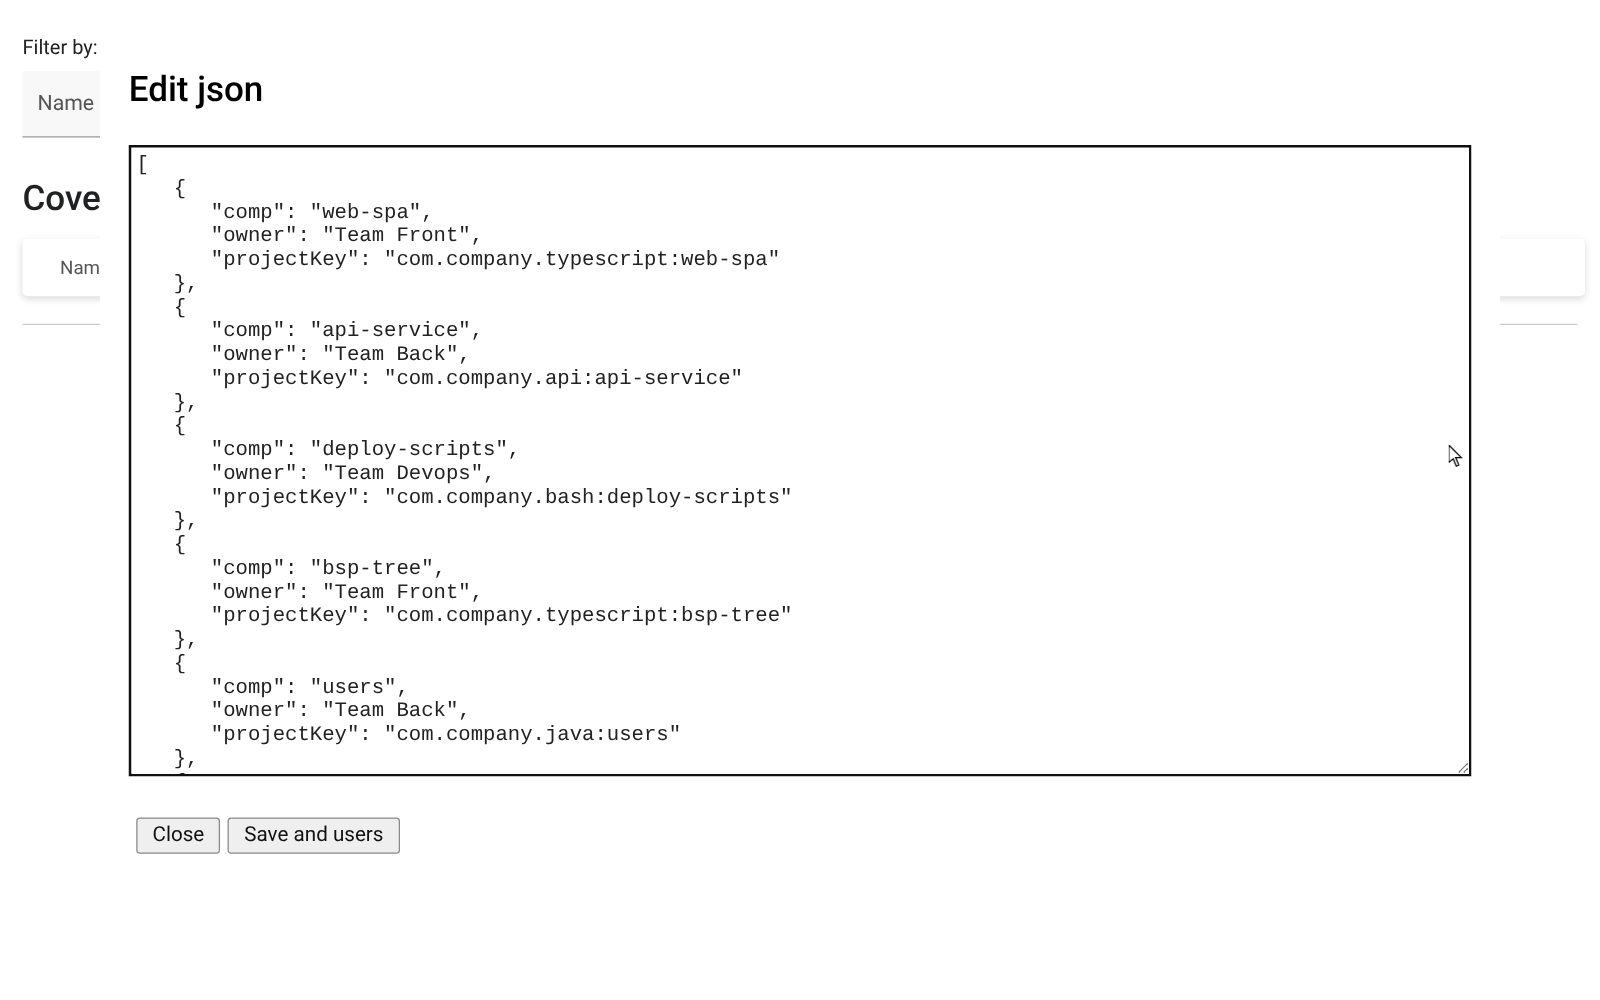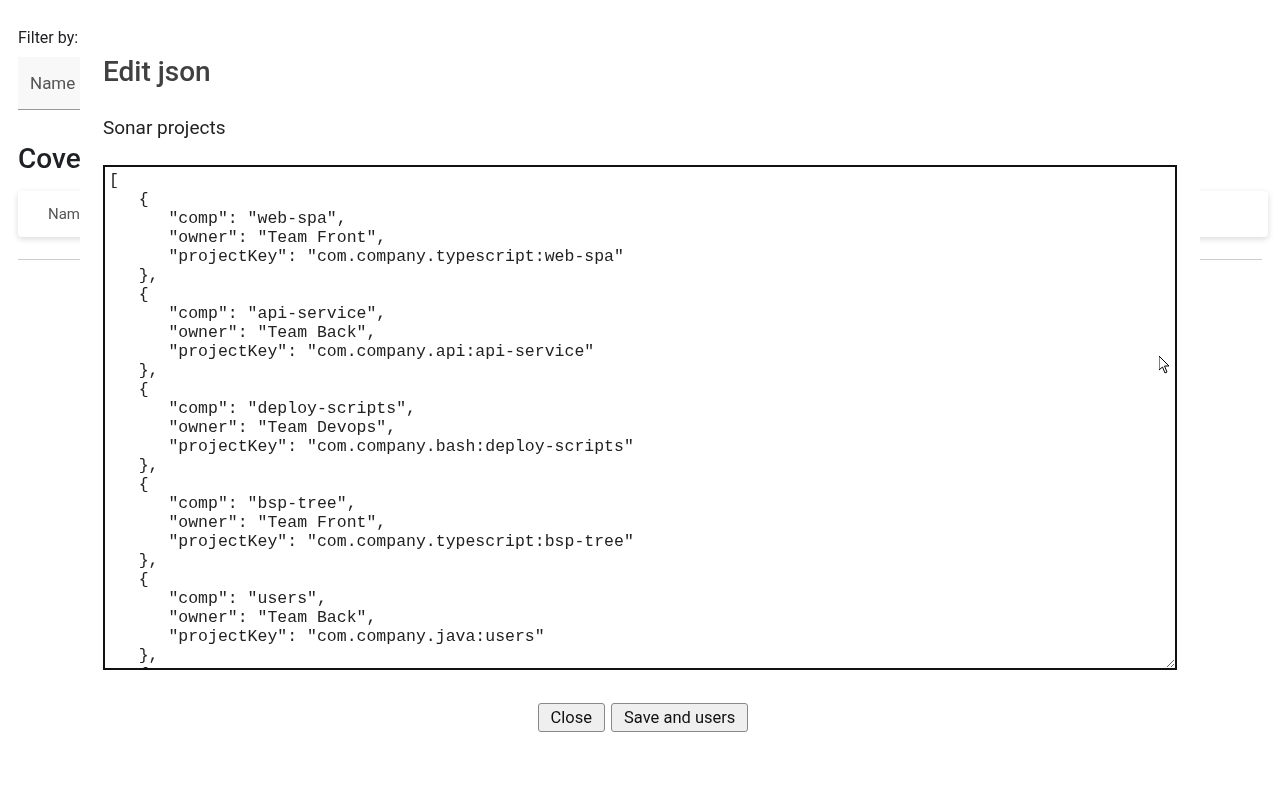--- a/index.html
+++ b/index.html
@@ -62,21 +62,21 @@
       bottom: 0;
       background: #fff;
       padding: 55px 23px 10px 23px;
       display: flex;
       flex-direction: column;
     }
     .dialog-title {
       font-size: 28px;
       font-weight: 500;
       margin-bottom: 28px;
-      color: #404040;
+      color: #000000;
     }
     .dialog-subtitle {
       font-size: 19px;
       color: #222;
       margin-bottom: 26px;
     }
     .json-textarea {
       flex: 0 0 auto;
       width: 100%;
       height: 505px;
@@ -86,21 +86,21 @@
       color: #222;
       padding: 4px 4px;
       border: 2px solid #111;
       resize: both;
       white-space: pre;
       overflow-y: scroll;
       outline: none;
     }
     .dialog-buttons {
       display: flex;
-      justify-content: center;
+      justify-content: flex-start;
       gap: 0;
       margin-top: 33px;
     }
     .dialog-buttons button {
       font-family: Roboto, Arial, sans-serif;
       font-size: 16.5px;
       padding: 4px 12px;
       background: #efefef;
       border: 1px solid #888;
       border-radius: 3px;
@@ -127,21 +127,20 @@
   <div class="bg-heading">Cove</div>
   <div class="bg-table-header">
     <span>Nam</span>
     <span>nment</span>
   </div>
   <div class="bg-divider"></div>
 </div>
 
 <div class="dialog">
   <div class="dialog-title">Edit json</div>
-  <div class="dialog-subtitle">Sonar projects</div>
   <textarea class="json-textarea" spellcheck="false" style="">[
    {
       "comp": "web-spa",
       "owner": "Team Front",
       "projectKey": "com.company.typescript:web-spa"
    },
    {
       "comp": "api-service",
       "owner": "Team Back",
       "projectKey": "com.company.api:api-service"

